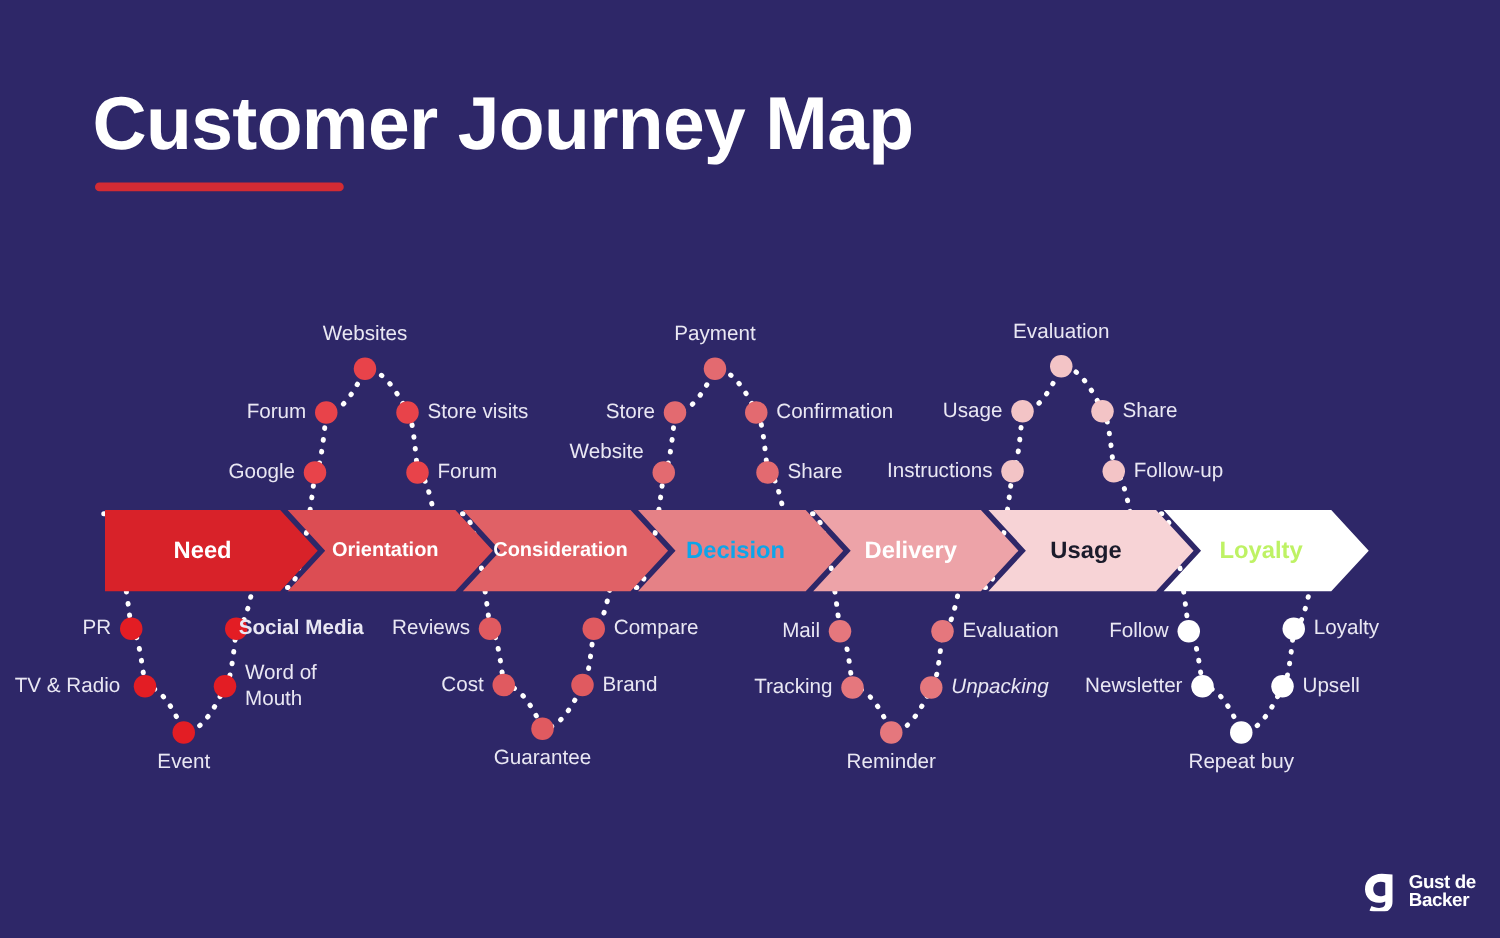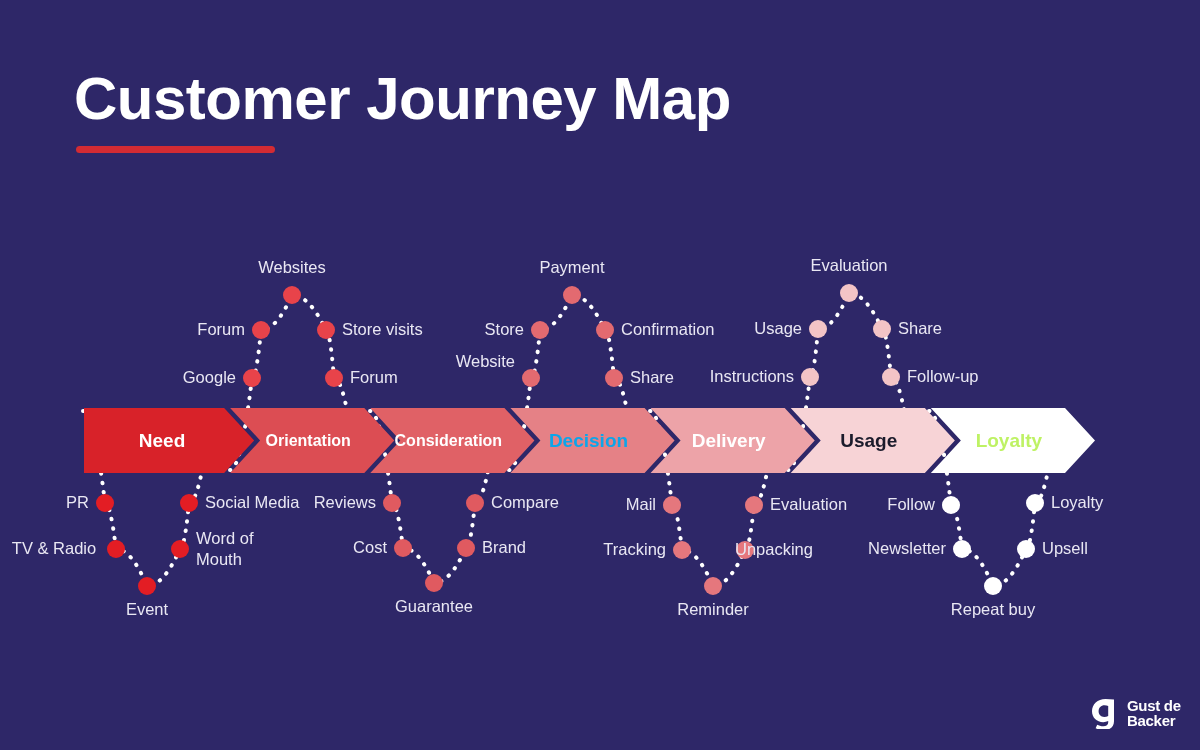--- a/index.html
+++ b/index.html
@@ -170,35 +170,35 @@
   <div id="tp-labels">
       <div class="tp-label left" style="left: 236px; top: 378px;">Google</div>
       <div class="tp-label left" style="left: 245px; top: 330px;">Forum</div>
       <div class="tp-label center" style="left: 292px; top: 257px;">Websites</div>
       <div class="tp-label right" style="left: 342px; top: 330px;">Store visits</div>
       <div class="tp-label right" style="left: 350px; top: 378px;">Forum</div>
       <div class="tp-label left" style="left: 89px; top: 503px;">PR</div>
       <div class="tp-label leftwrap" style="left: 100px; top: 549px;">TV &amp; Radio</div>
       <div class="tp-label center" style="left: 147px; top: 599px;">Event</div>
       <div class="tp-label rightwrap" style="left: 196px; top: 549px;">Word of Mouth</div>
-      <div class="tp-label right" style="left: 205px; top: 503px;">Social Media</div>
+      <div class="tp-label right" style="left: 191px; top: 503px; font-weight: bold;">Social Media</div>
       <div class="tp-label left" style="left: 376px; top: 503px;">Reviews</div>
       <div class="tp-label left" style="left: 387px; top: 548px;">Cost</div>
       <div class="tp-label center" style="left: 434px; top: 596px;">Guarantee</div>
       <div class="tp-label right" style="left: 482px; top: 548px;">Brand</div>
       <div class="tp-label right" style="left: 491px; top: 503px;">Compare</div>
       <div class="tp-label left" style="left: 515px; top: 362px;">Website</div>
       <div class="tp-label left" style="left: 524px; top: 330px;">Store</div>
       <div class="tp-label center" style="left: 572px; top: 257px;">Payment</div>
       <div class="tp-label right" style="left: 621px; top: 330px;">Confirmation</div>
       <div class="tp-label right" style="left: 630px; top: 378px;">Share</div>
       <div class="tp-label left" style="left: 656px; top: 505px;">Mail</div>
       <div class="tp-label left" style="left: 666px; top: 550px;">Tracking</div>
       <div class="tp-label center" style="left: 713px; top: 599px;">Reminder</div>
-      <div class="tp-label right" style="left: 735px; top: 550px;">Unpacking</div>
+      <div class="tp-label right" style="left: 761px; top: 550px; font-style: italic;">Unpacking</div>
       <div class="tp-label right" style="left: 770px; top: 505px;">Evaluation</div>
       <div class="tp-label left" style="left: 794px; top: 377px;">Instructions</div>
       <div class="tp-label left" style="left: 802px; top: 329px;">Usage</div>
       <div class="tp-label center" style="left: 849px; top: 255px;">Evaluation</div>
       <div class="tp-label right" style="left: 898px; top: 329px;">Share</div>
       <div class="tp-label right" style="left: 907px; top: 377px;">Follow-up</div>
       <div class="tp-label left" style="left: 935px; top: 505px;">Follow</div>
       <div class="tp-label left" style="left: 946px; top: 549px;">Newsletter</div>
       <div class="tp-label center" style="left: 993px; top: 599px;">Repeat buy</div>
       <div class="tp-label right" style="left: 1042px; top: 549px;">Upsell</div>

